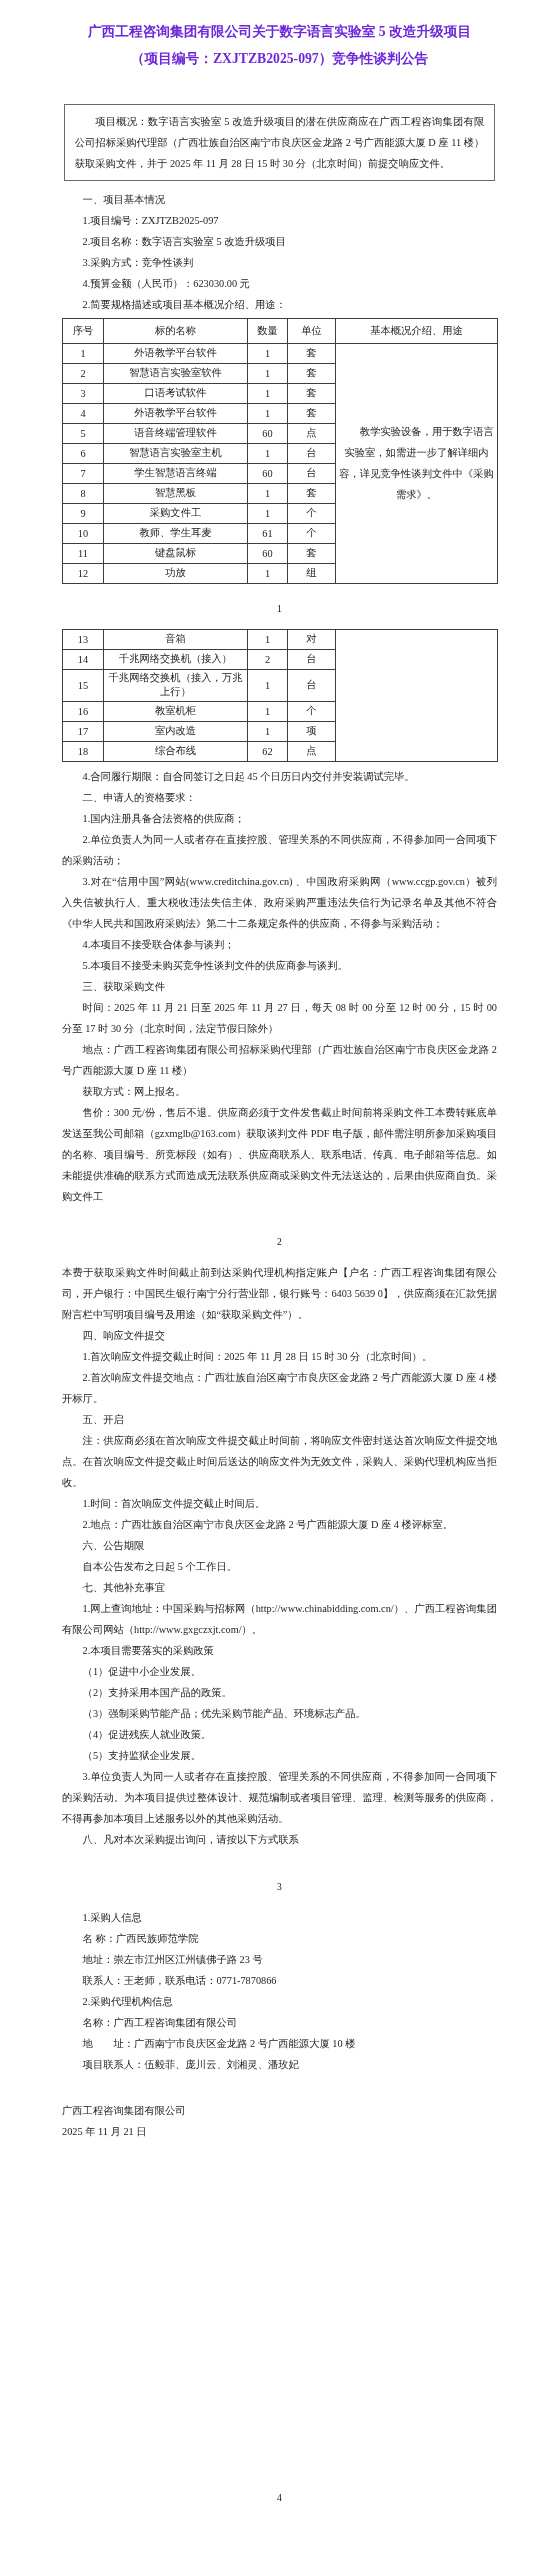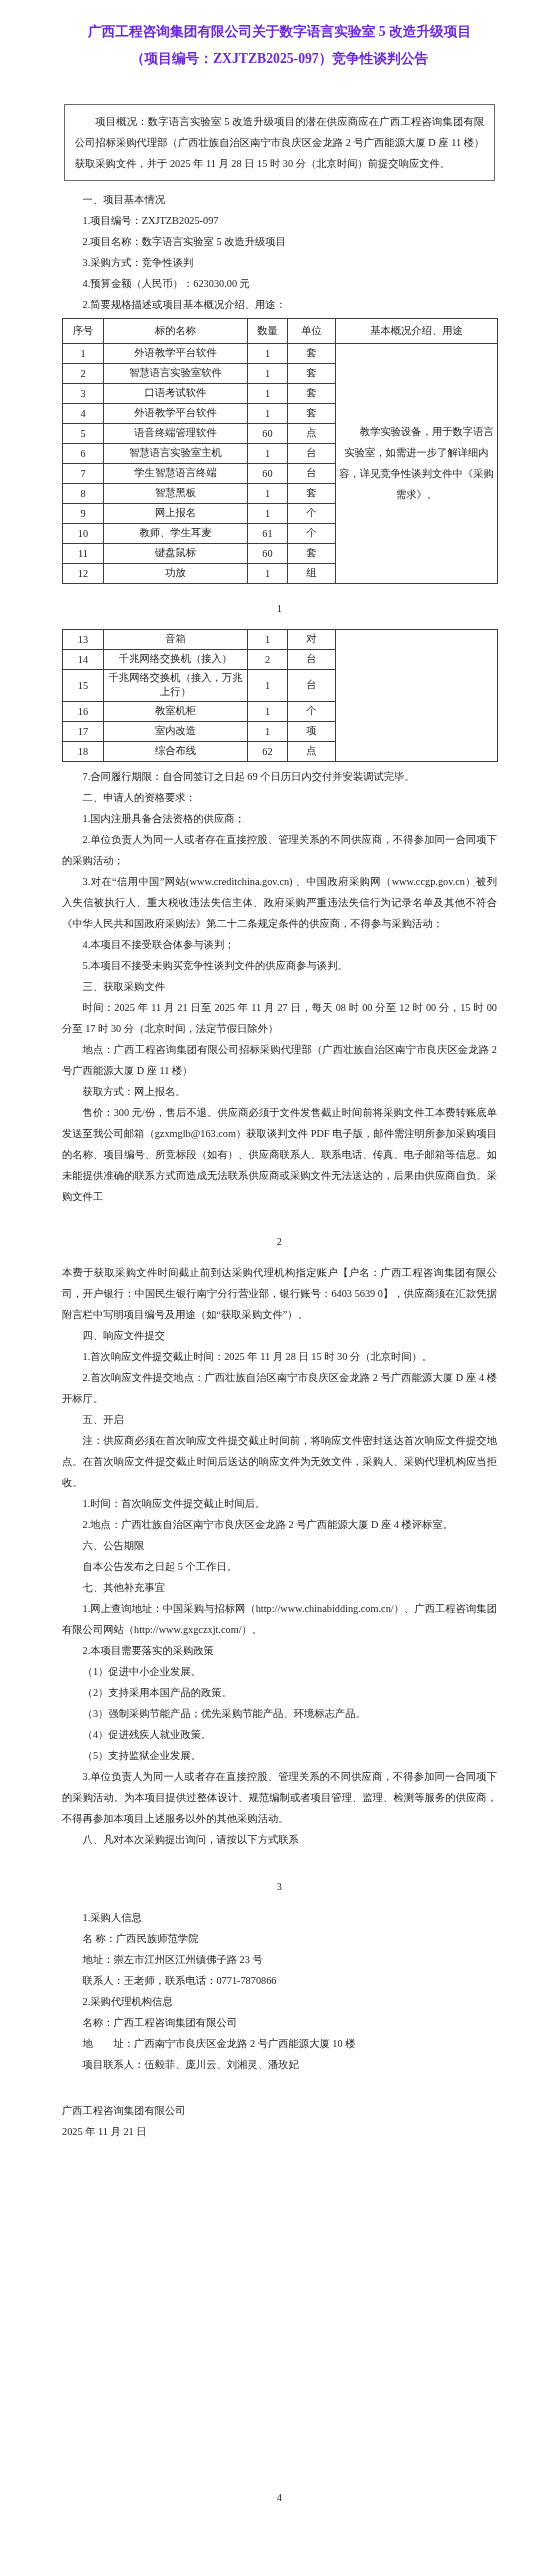--- a/index.html
+++ b/index.html
@@ -166,21 +166,21 @@
           <td>台</td>
         </tr>
         <tr>
           <td>8</td>
           <td>智慧黑板</td>
           <td>1</td>
           <td>套</td>
         </tr>
         <tr>
           <td>9</td>
-          <td>网上报名</td>
+          <td>采购文件工</td>
           <td>1</td>
           <td>个</td>
         </tr>
         <tr>
           <td>10</td>
           <td>教师、学生耳麦</td>
           <td>61</td>
           <td>个</td>
         </tr>
         <tr>
@@ -245,21 +245,21 @@
         <tr>
           <td>18</td>
           <td>综合布线</td>
           <td>62</td>
           <td>点</td>
         </tr>
       </tbody>
   </table>
 
   <div class="gap6"></div>
-  <p class="line indent">7.合同履行期限：自合同签订之日起 69 个日历日内交付并安装调试完毕。</p>
+  <p class="line indent">4.合同履行期限：自合同签订之日起 45 个日历日内交付并安装调试完毕。</p>
 
   <p class="line indent">二、申请人的资格要求：</p>
   <p class="line indent">1.国内注册具备合法资格的供应商；</p>
   <p class="line indent">2.单位负责人为同一人或者存在直接控股、管理关系的不同供应商，不得参加同一合同项下的采购活动；</p>
   <p class="line indent">3.对在“信用中国”网站(www.creditchina.gov.cn) 、中国政府采购网（www.ccgp.gov.cn）被列入失信被执行人、重大税收违法失信主体、政府采购严重违法失信行为记录名单及其他不符合《中华人民共和国政府采购法》第二十二条规定条件的供应商，不得参与采购活动；</p>
   <p class="line indent">4.本项目不接受联合体参与谈判；</p>
   <p class="line indent">5.本项目不接受未购买竞争性谈判文件的供应商参与谈判。</p>
 
   <p class="line indent">三、获取采购文件</p>
   <p class="line indent">时间：2025 年 11 月 21 日至 2025 年 11 月 27 日，每天 08 时 00 分至 12 时 00 分，15 时 00 分至 17 时 30 分（北京时间，法定节假日除外）</p>

